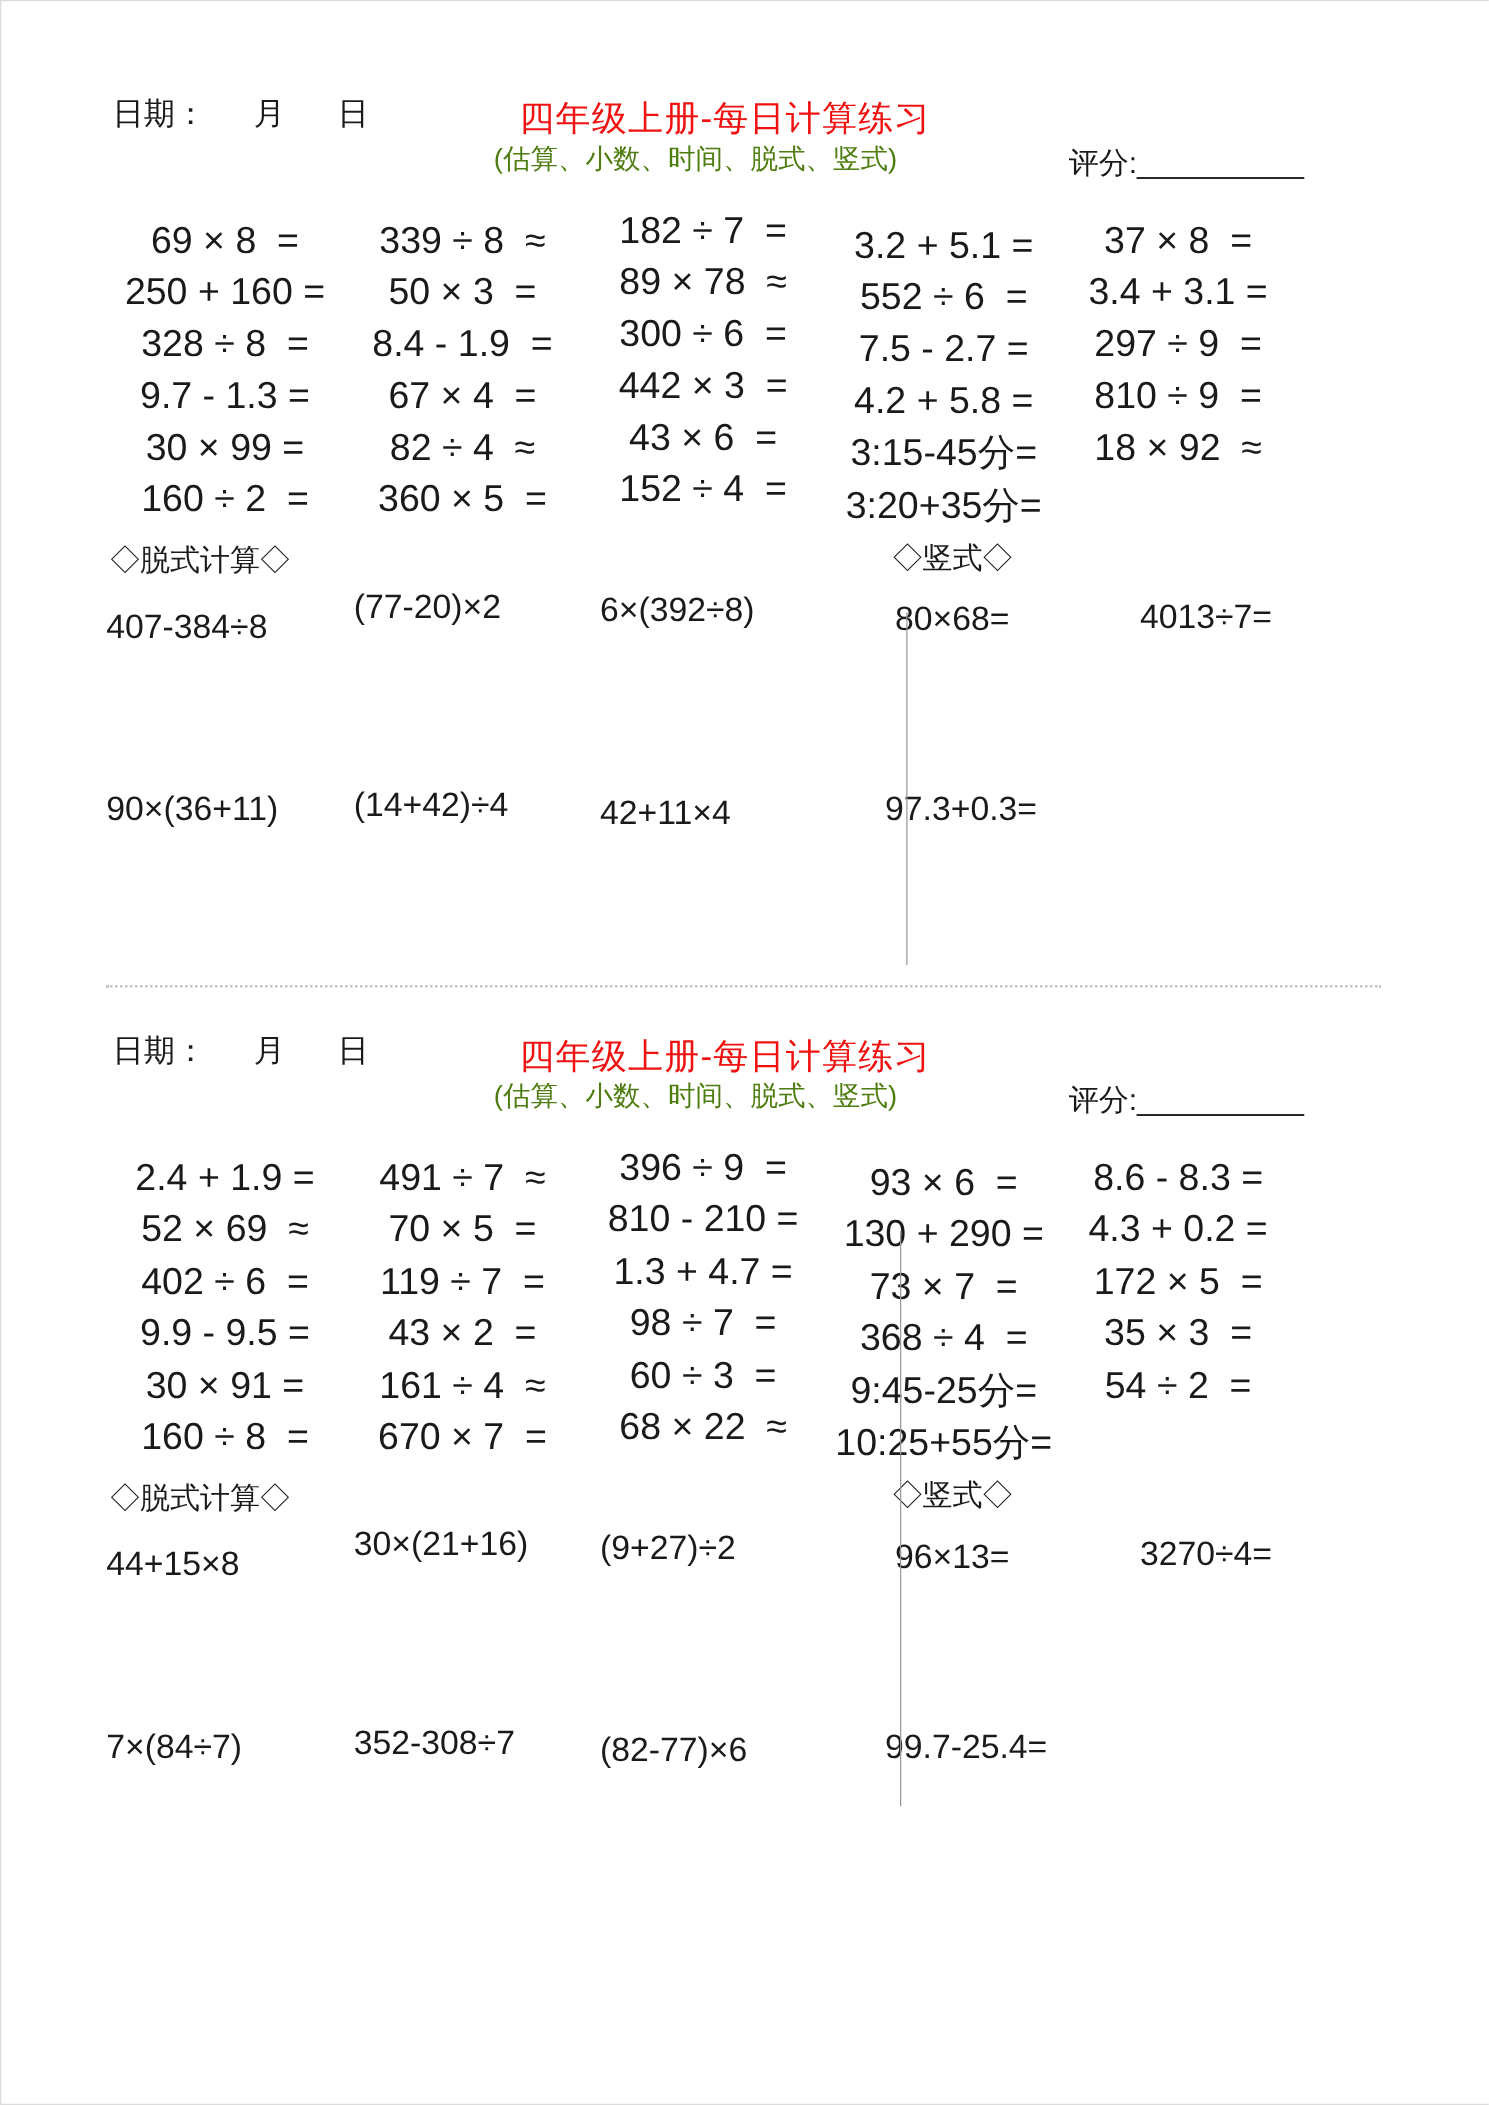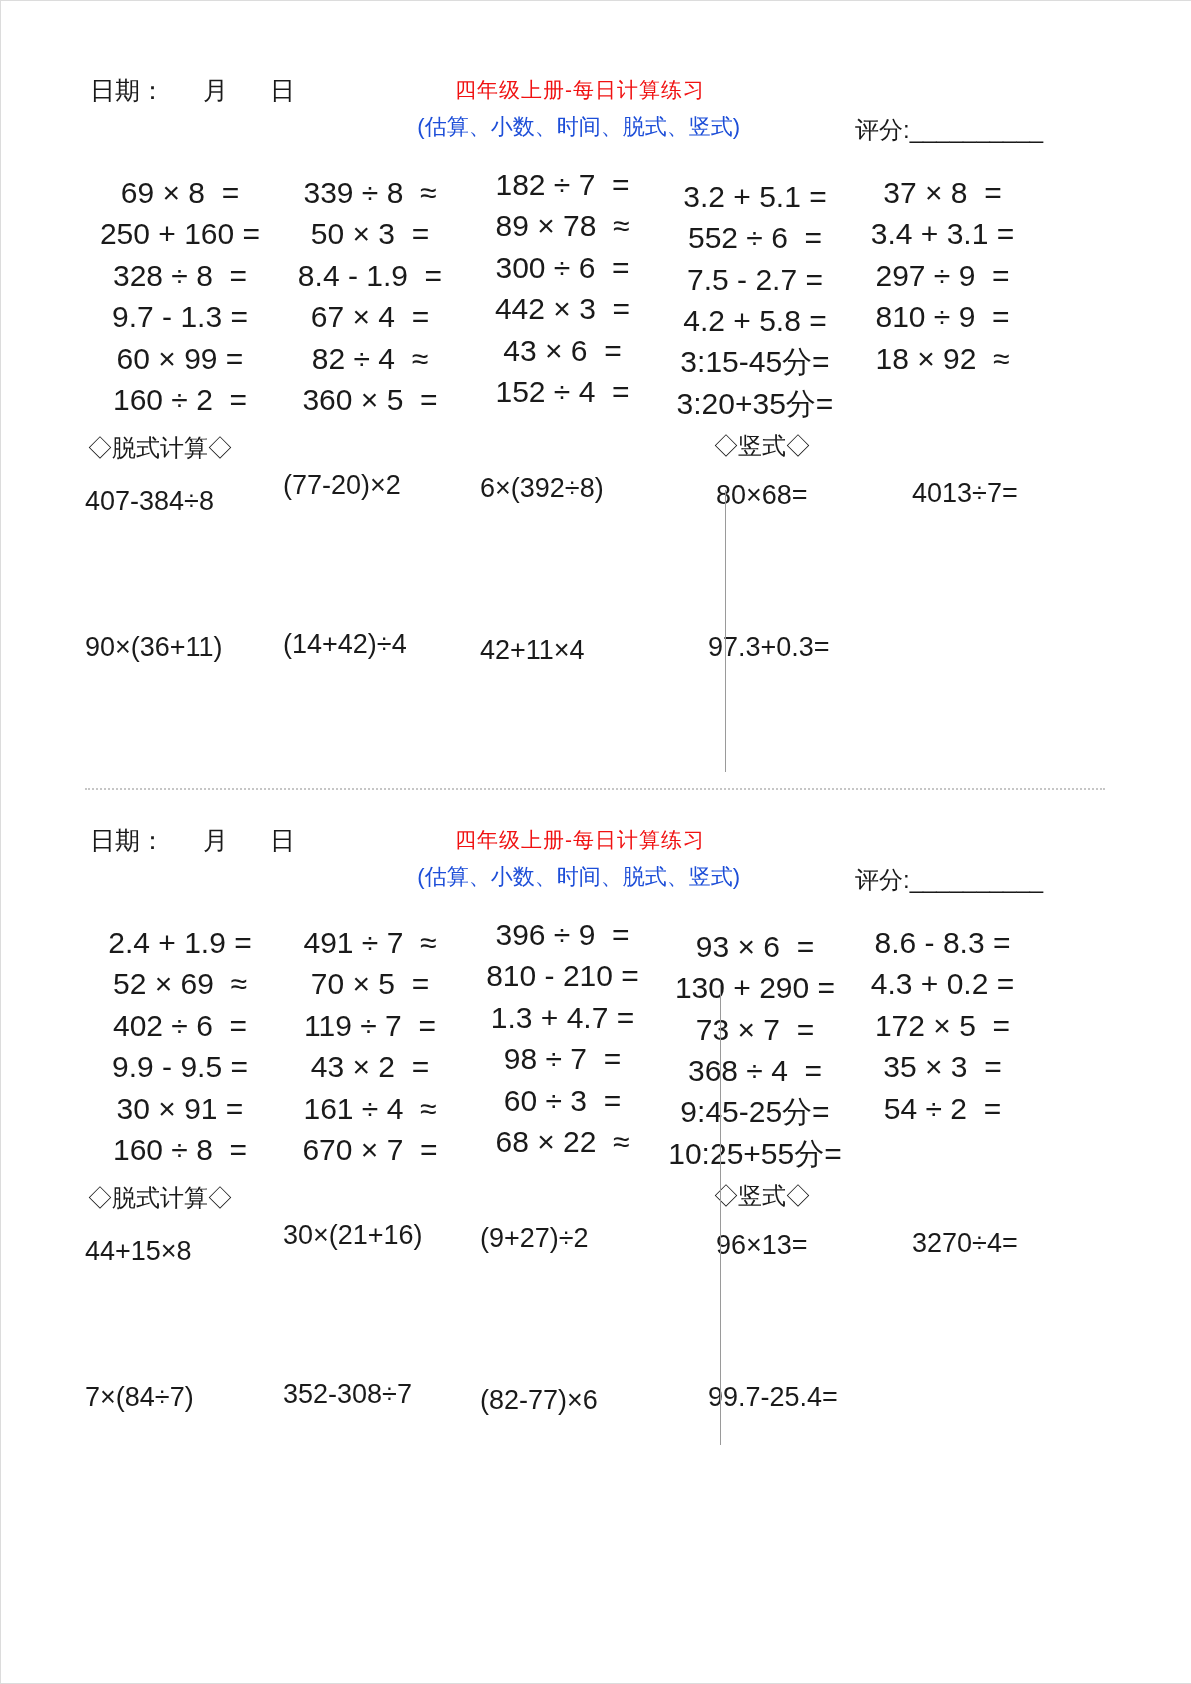--- a/index.html
+++ b/index.html
@@ -10,23 +10,23 @@
   }
   .sheet { position:absolute; left:0; width:1191px; }
   .sheet.s0 { top:0; height:750px; }
   .sheet.s1 { top:750px; height:934px; }
 
   
   .date-line { position:absolute; left:90px; top:74px; font-size:25px; white-space:pre; }
   .date-line .gap-m { display:inline-block; width:38px; }
   .date-line .gap-d { display:inline-block; width:42px; }
   .title { position:absolute; left:415px; top:76px; width:330px; text-align:center;
-           font-size:21px; letter-spacing:1px; }
-  .subtitle { position:absolute; left:395px; top:112px; width:345px; text-align:right;
-              font-size:22px; color:#1d4ed8; }
+           font-size:28px; letter-spacing:1px; }
+  .subtitle { position:absolute; left:395px; top:112px; width:345px; text-align:left;
+              font-size:22px; color:#4d7c0f; }
   .score { position:absolute; left:855px; top:114px; font-size:24px; white-space:pre; }
 
   
   .oral-grid { position:absolute; left:85px; top:172px;
     display:grid; grid-template-columns:190px 190px 195px 190px 185px; grid-auto-rows:41.5px; }
   .oral-grid .cell { display:flex; align-items:center; justify-content:center;
     font-size:30px; white-space:pre; position:relative; }
   .oral-grid .cell:nth-child(5n+3) { top:-8px; }
   .oral-grid .cell:nth-child(5n+4) { top:4px; }
 
@@ -70,21 +70,21 @@
         <div class="cell">328 ÷ 8  =</div>
         <div class="cell">8.4 - 1.9  =</div>
         <div class="cell">300 ÷ 6  =</div>
         <div class="cell">7.5 - 2.7 =</div>
         <div class="cell">297 ÷ 9  =</div>
         <div class="cell">9.7 - 1.3 =</div>
         <div class="cell">67 × 4  =</div>
         <div class="cell">442 × 3  =</div>
         <div class="cell">4.2 + 5.8 =</div>
         <div class="cell">810 ÷ 9  =</div>
-        <div class="cell">60 × 99 =</div>
+        <div class="cell">30 × 99 =</div>
         <div class="cell">82 ÷ 4  ≈</div>
         <div class="cell">43 × 6  =</div>
         <div class="cell">3:15-45分=</div>
         <div class="cell">18 × 92  ≈</div>
         <div class="cell">160 ÷ 2  =</div>
         <div class="cell">360 × 5  =</div>
         <div class="cell">152 ÷ 4  =</div>
         <div class="cell">3:20+35分=</div>
       </div>
 

